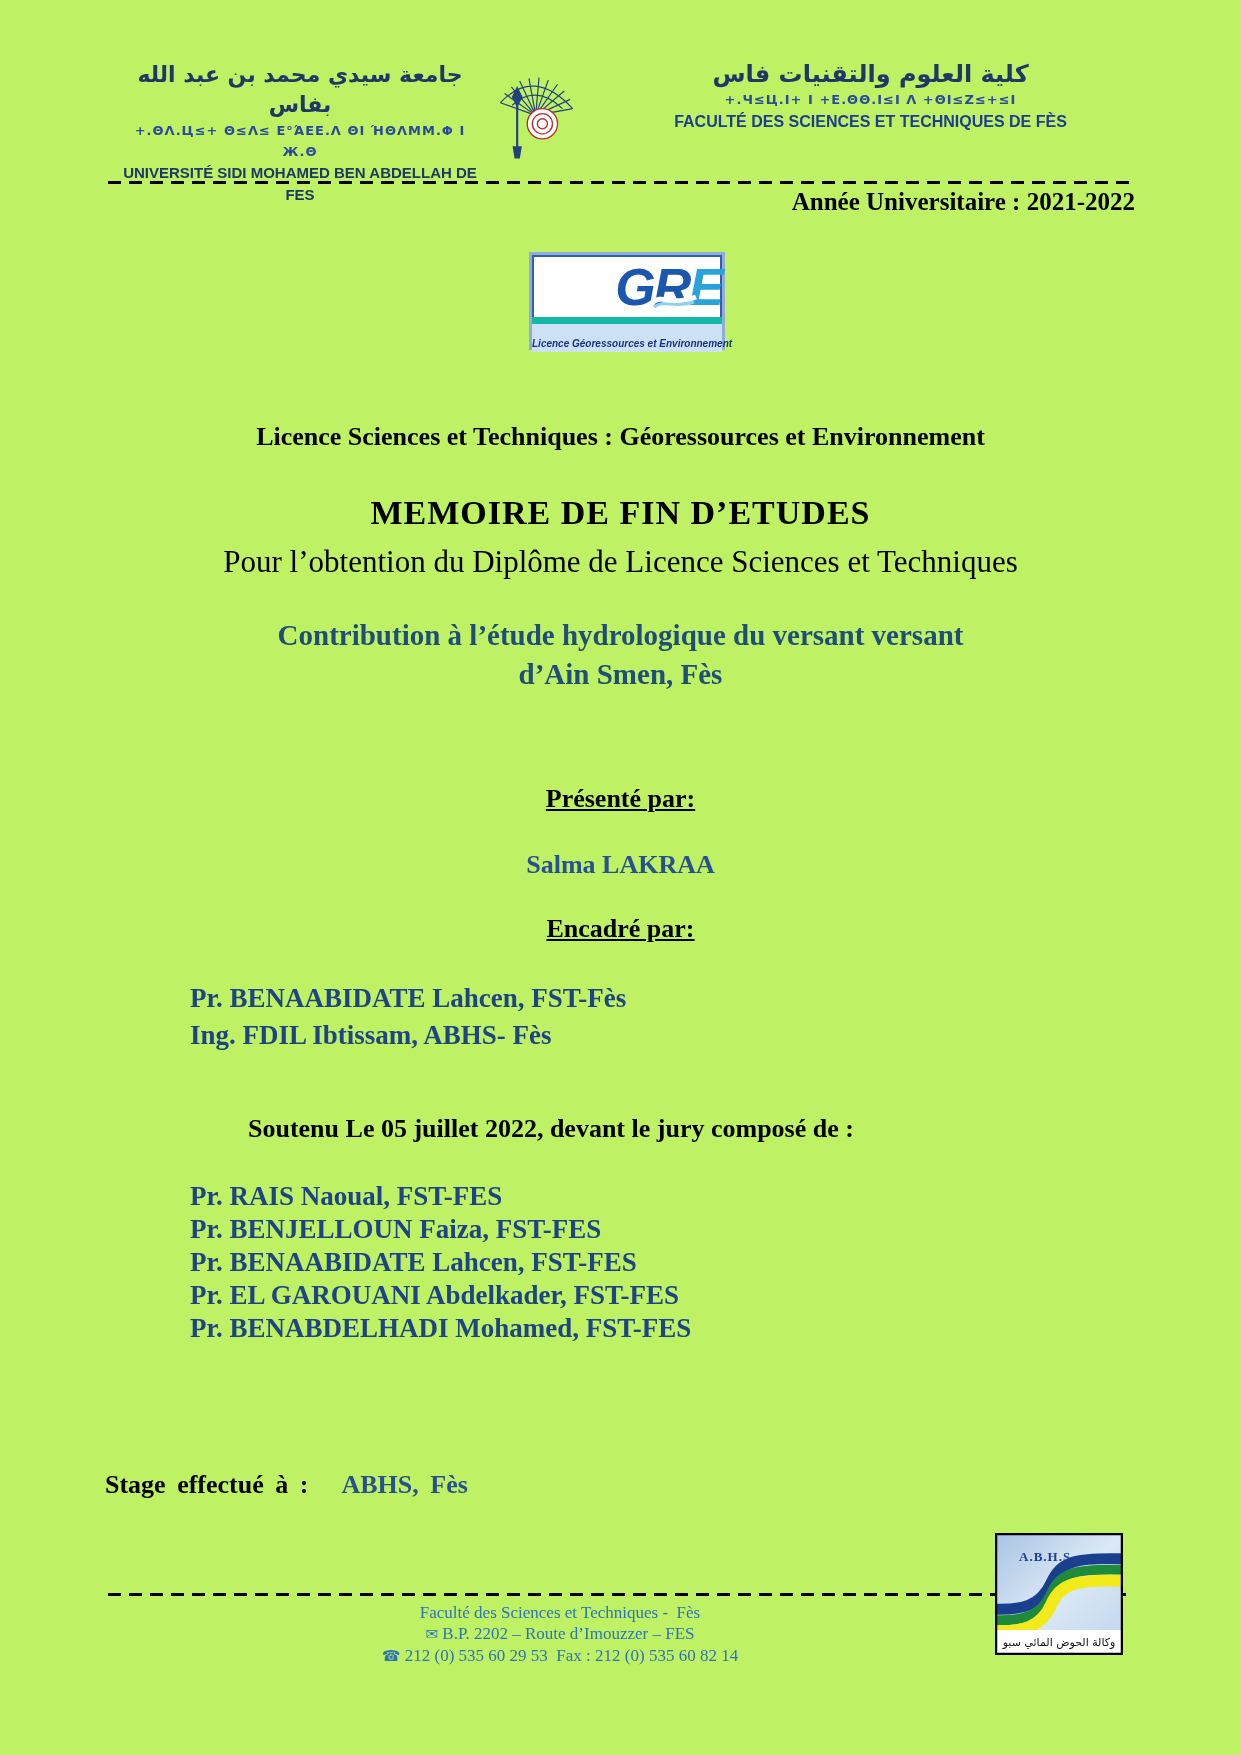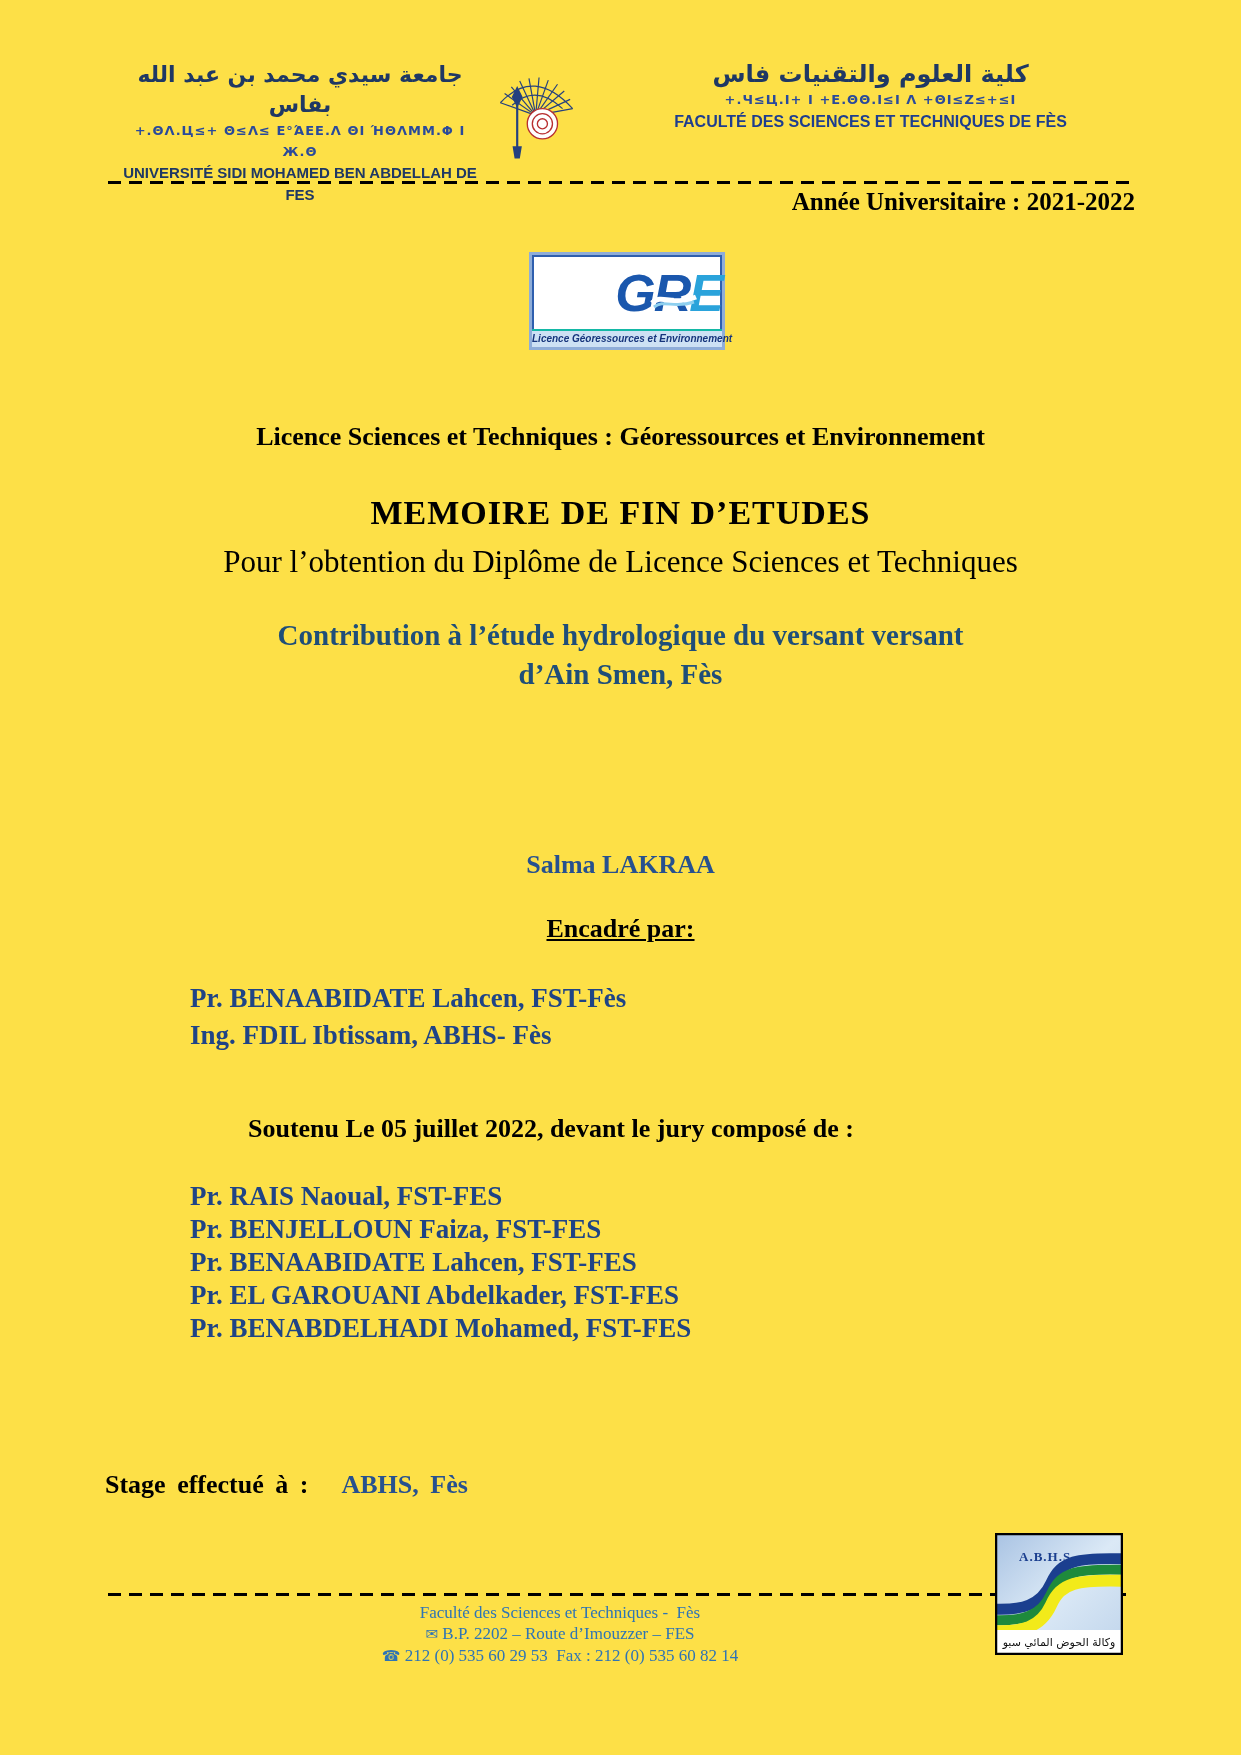--- a/index.html
+++ b/index.html
@@ -1,19 +1,19 @@
 <!DOCTYPE html>
 <html><head>
 <meta charset="utf-8">
 <style>
   html,body{margin:0;padding:0;background:#e8e8e8;}
   .page{
     position:relative;
     width:1241px;height:1755px;
-    background:#fde047;
+    background:#bef264;
     font-family:"Liberation Serif", serif;
     color:#000;
     overflow:hidden;
     margin:0 auto;
   }
   
   .hdr-left{position:absolute;left:120px;top:60px;width:360px;text-align:center;color:#1f3864;}
   .hdr-left .ar{font-size:22px;font-weight:bold;line-height:30px;font-family:"DejaVu Sans",sans-serif;}
   .hdr-left .tf{font-size:13px;font-weight:bold;line-height:21px;letter-spacing:1px;color:#2a4a9b;font-family:"DejaVu Sans",sans-serif;}
   .hdr-left .lt{font-size:15px;font-weight:bold;line-height:22px;font-family:"Liberation Sans",sans-serif;color:#1f3864;}
@@ -28,21 +28,21 @@
   .annee{position:absolute;right:106px;top:188px;font-size:25px;font-weight:bold;margin-left:16px;}
   
   .gre-box{position:absolute;left:529px;top:252px;width:190px;height:92px;background:#fff;
     border:3px solid #8fadd8;box-shadow:inset 0 0 0 2px #2f5fae;display:flex;flex-direction:column;}
   .gre-letters{flex:1;display:flex;align-items:center;justify-content:flex-end;position:relative;
     font-family:"Liberation Sans",sans-serif;font-style:italic;font-weight:bold;font-size:52px;letter-spacing:-2px;padding-top:2px;}
   .gre-gr{color:#1a57ad;}
   .gre-e{color:#2aa3db;position:relative;}
   .gre-wave{position:absolute;right:24px;top:36px;}
   .gre-caption{font-family:"Liberation Sans",sans-serif;font-style:italic;font-weight:bold;font-size:10px;
-    color:#16357c;background:#cde1f4;text-align:left;padding:2px 0 3px;border-top:2px solid #14b8a6;white-space:nowrap;}
+    color:#16357c;background:#cde1f4;text-align:left;padding:14px 0 3px;border-top:7px solid #14b8a6;white-space:nowrap;}
   
   .centered{position:absolute;left:0;width:100%;text-align:center;}
   .program{top:422px;font-size:26px;font-weight:bold;}
   .memoire{top:494px;font-size:34px;font-weight:bold;letter-spacing:1px;}
   .subtitle{top:544px;font-size:31px;}
   .thesis{top:616px;font-size:29px;font-weight:bold;color:#1f4e79;line-height:39px;}
   .label-underline{font-size:26px;font-weight:bold;text-decoration:underline;}
   .presente{top:784px;}
   .author{top:850px;font-size:26px;font-weight:bold;color:#27518f;}
   .encadre{top:914px;}
@@ -122,20 +122,21 @@
   </div>
 
   <div class="centered program">Licence Sciences et Techniques : Géoressources et Environnement</div>
   <div class="centered memoire">MEMOIRE DE FIN D’ETUDES</div>
   <div class="centered subtitle">Pour l’obtention du Diplôme de Licence Sciences et Techniques</div>
   <div class="centered thesis">
     <div>Contribution à l’étude hydrologique du versant versant</div>
     <div>d’Ain Smen, Fès</div>
   </div>
 
+  <div class="centered presente label-underline">Présenté par:</div>
   <div class="centered author">Salma LAKRAA</div>
   <div class="centered encadre label-underline">Encadré par:</div>
 
   <div class="supervisors">
     <div>Pr. BENAABIDATE Lahcen, FST-Fès</div>
     <div>Ing. FDIL Ibtissam, ABHS- Fès</div>
   </div>
 
   <div class="soutenu">Soutenu Le 05 juillet 2022, devant le jury composé de :</div>
 

